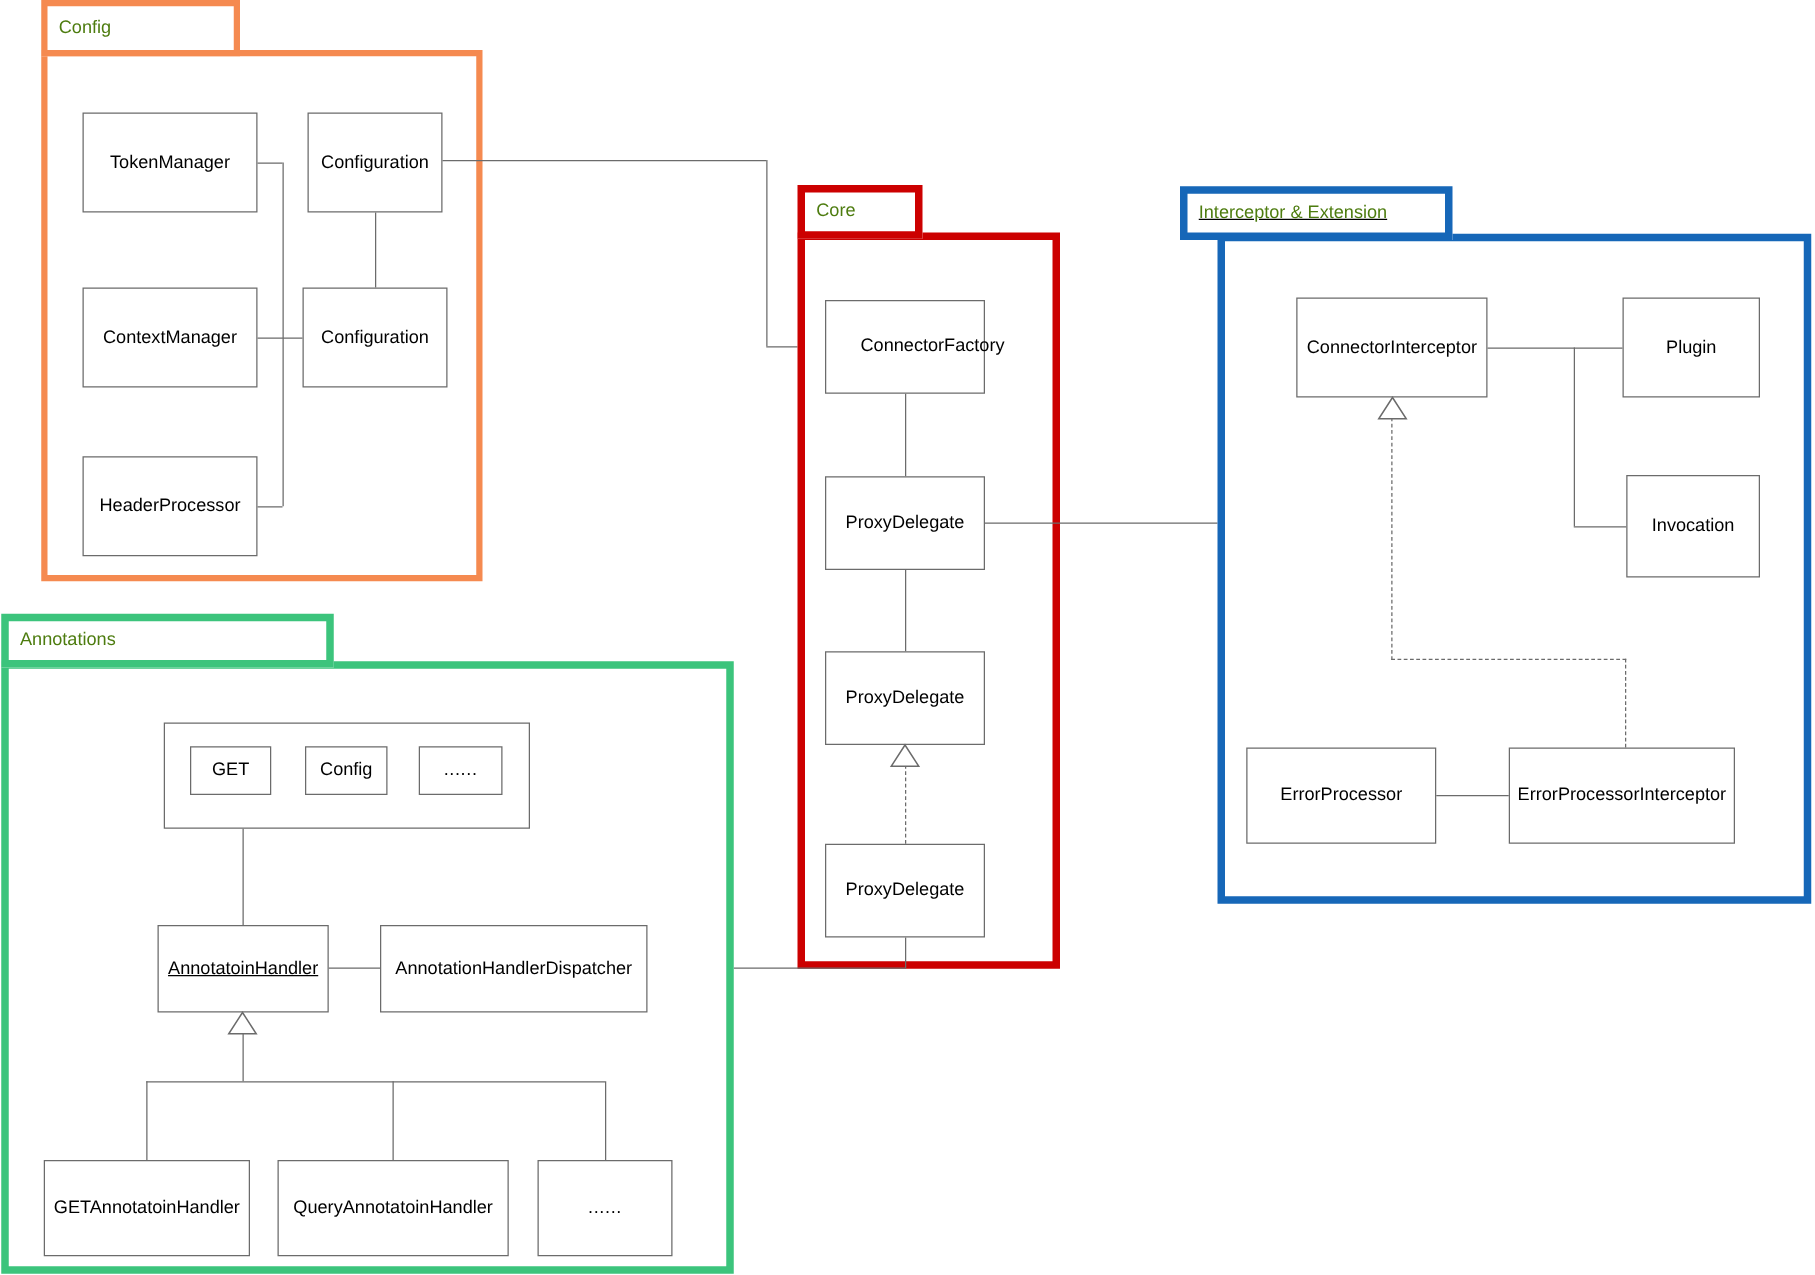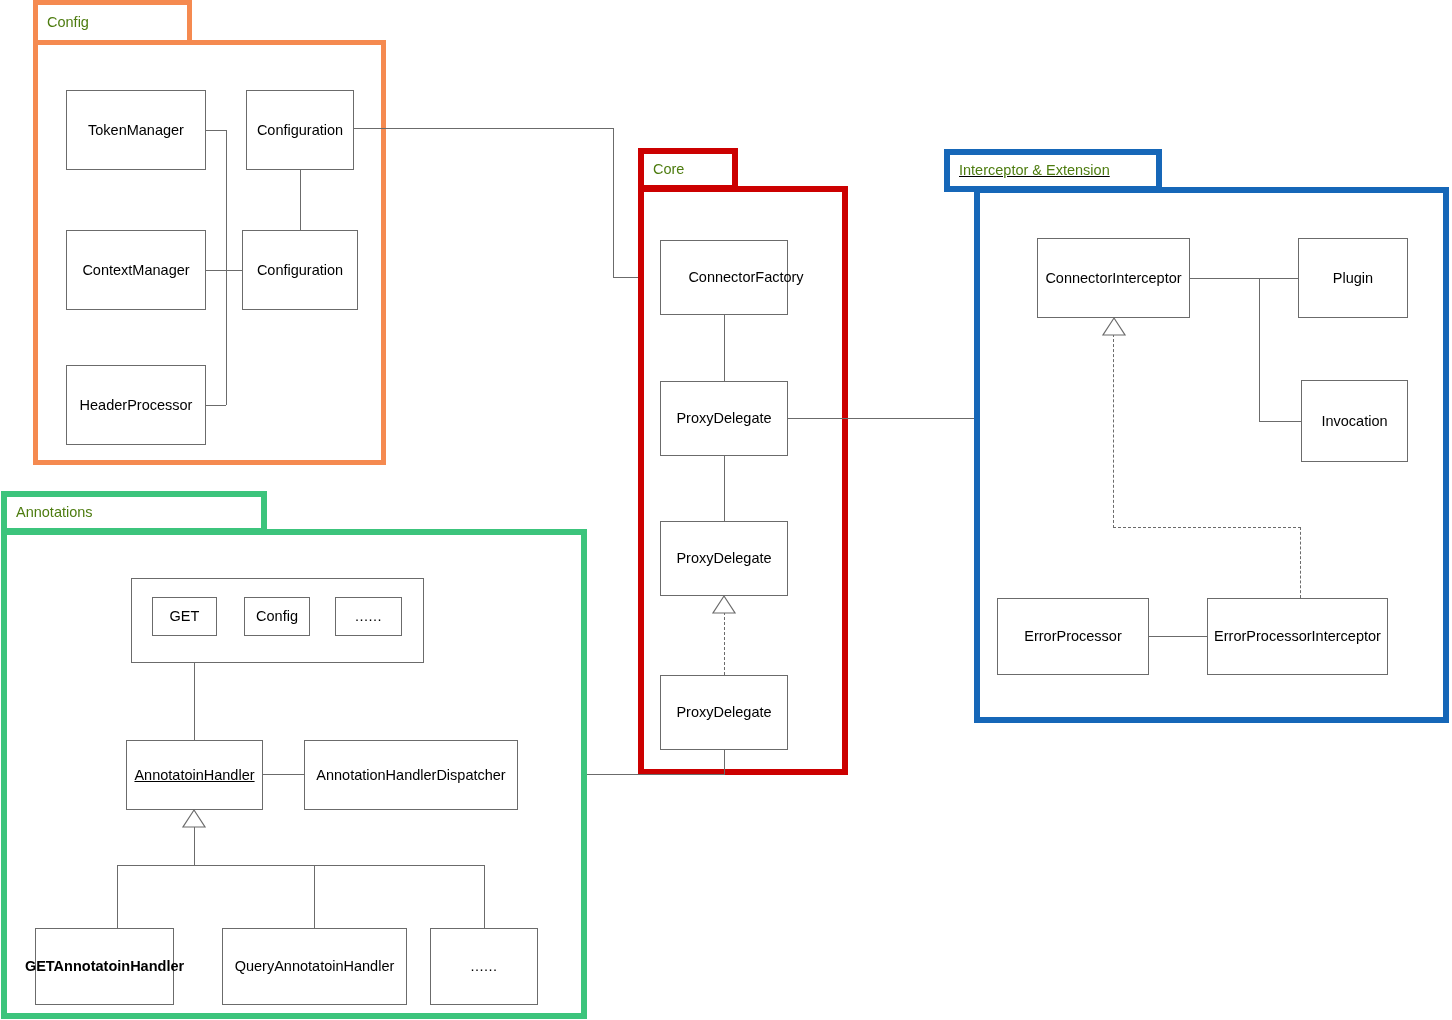--- a/index.html
+++ b/index.html
@@ -225,21 +225,21 @@
   </div>
 
   <div class="node" style="left:126px; top:740px; width:137px; height:70px;text-decoration:underline;">
     <span class="node-label">AnnotatoinHandler</span>
   </div>
 
   <div class="node" style="left:304px; top:740px; width:214px; height:70px;">
     <span class="node-label">AnnotationHandlerDispatcher</span>
   </div>
 
-  <div class="node" style="left:35px; top:928px; width:139px; height:77px;font-weight:bold;">
+  <div class="node" style="left:35px; top:928px; width:165px; height:77px;">
     <span class="node-label">GETAnnotatoinHandler</span>
   </div>
   <div class="node" style="left:222px; top:928px; width:185px; height:77px;">
     <span class="node-label">QueryAnnotatoinHandler</span>
   </div>
   <div class="node dots" style="left:430px; top:928px; width:108px; height:77px;">
     <span class="node-label">......</span>
   </div>
 
   <div class="conn v" style="left:194px; top:663px; height:77px;"></div>

